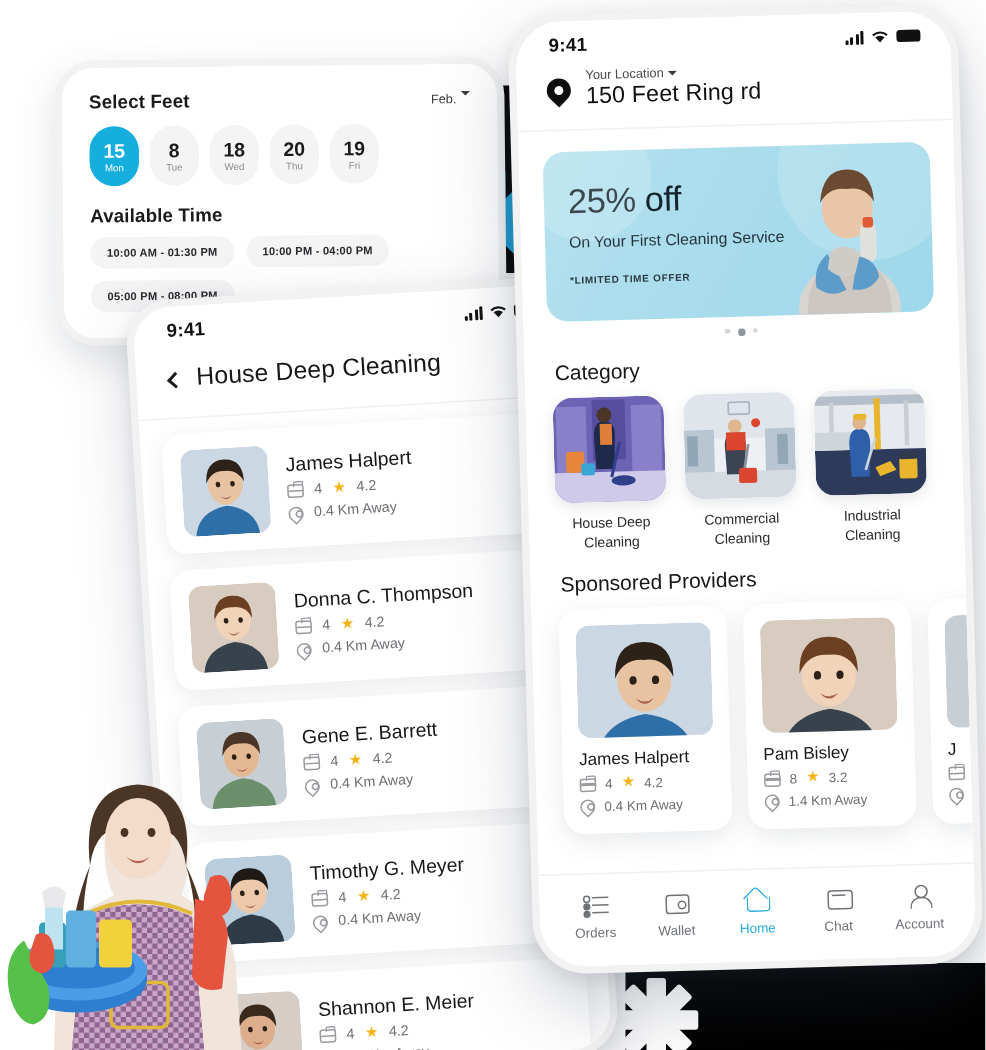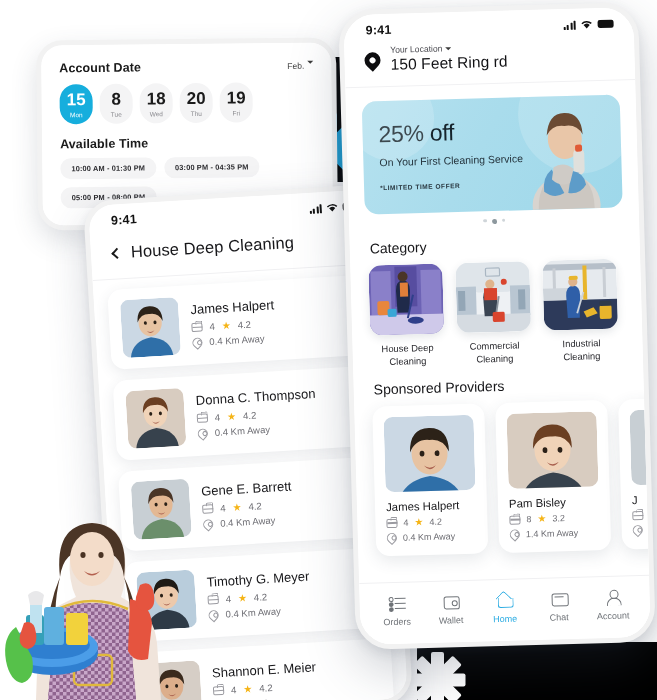--- a/index.html
+++ b/index.html
@@ -62,21 +62,21 @@
   .row-between { display:flex; align-items:center; justify-content: space-between; }
   .sec-title { font-size: 12.5px; font-weight: bold; color: #1b1b1b; letter-spacing: .1px; }
   .month-sel { font-size: 8.5px; color: #3b3b3b; display:flex; gap:3px; }
   .caret-d { width:0;height:0;border-left:3px solid transparent;border-right:3px solid transparent;border-top:3.5px solid #3b3b3b; }
 
   .dates { display: flex; gap: 7px; margin-top: 9px; }
   .date-chip {
     width: 33px; height: 40px; border-radius: 17px; background: #f4f4f5;
     display:flex; flex-direction: column; align-items:center; justify-content:center; gap:1px;
   }
-  .date-chip .d { font-size: 17px; font-weight: bold; color: #1b1b1b; }
+  .date-chip .d { font-size: 13px; font-weight: bold; color: #1b1b1b; }
   .date-chip .w { font-size: 6.5px; color: #8b8b90; }
   .date-chip.active { background: #16AEDD; }
   .date-chip.active .d, .date-chip.active .w { color: #fff; }
 
   .times { display:flex; flex-wrap: wrap; gap: 8px; margin-top: 7px; }
   .time-chip {
     background: #f4f4f5; border-radius: 13px; padding: 6px 11px;
     font-size: 7.4px; font-weight: bold; color: #2a2a2e; letter-spacing: .15px;
     white-space: nowrap;
   }
@@ -218,21 +218,21 @@
     <span style="transform:rotate(0deg)"></span>
       <span style="transform:rotate(45deg)"></span>
     <span style="transform:rotate(90deg)"></span>
       <span style="transform:rotate(135deg)"></span>
   </div>
 
   <div class="phone" id="phone-date">
     <div class="screen">
       <div class="pad">
         <div class="row-between">
-          <div class="sec-title">Account Date</div>
+          <div class="sec-title">Select Feet</div>
           <div class="month-sel">
             <span>Feb.</span>
             <span class="caret-d"></span>
           </div>
         </div>
 
         <div class="dates" id="date-chips">
             <div class="date-chip active">
               <div class="d">15</div>
               <div class="w">Mon</div>
@@ -251,21 +251,21 @@
             </div>
             <div class="date-chip">
               <div class="d">19</div>
               <div class="w">Fri</div>
             </div>
           </div>
 
         <div class="sec-title" style="margin-top:13px">Available Time</div>
         <div class="times" id="time-chips">
             <div class="time-chip">10:00 AM - 01:30 PM</div>
-            <div class="time-chip">03:00 PM - 04:35 PM</div>
+            <div class="time-chip">10:00 PM - 04:00 PM</div>
             <div class="time-chip">05:00 PM - 08:00 PM</div>
           </div>
       </div>
     </div>
   </div>
 
   <div class="phone" id="phone-list">
     <div class="screen">
       <div class="statusbar">
         <span>9:41</span>

